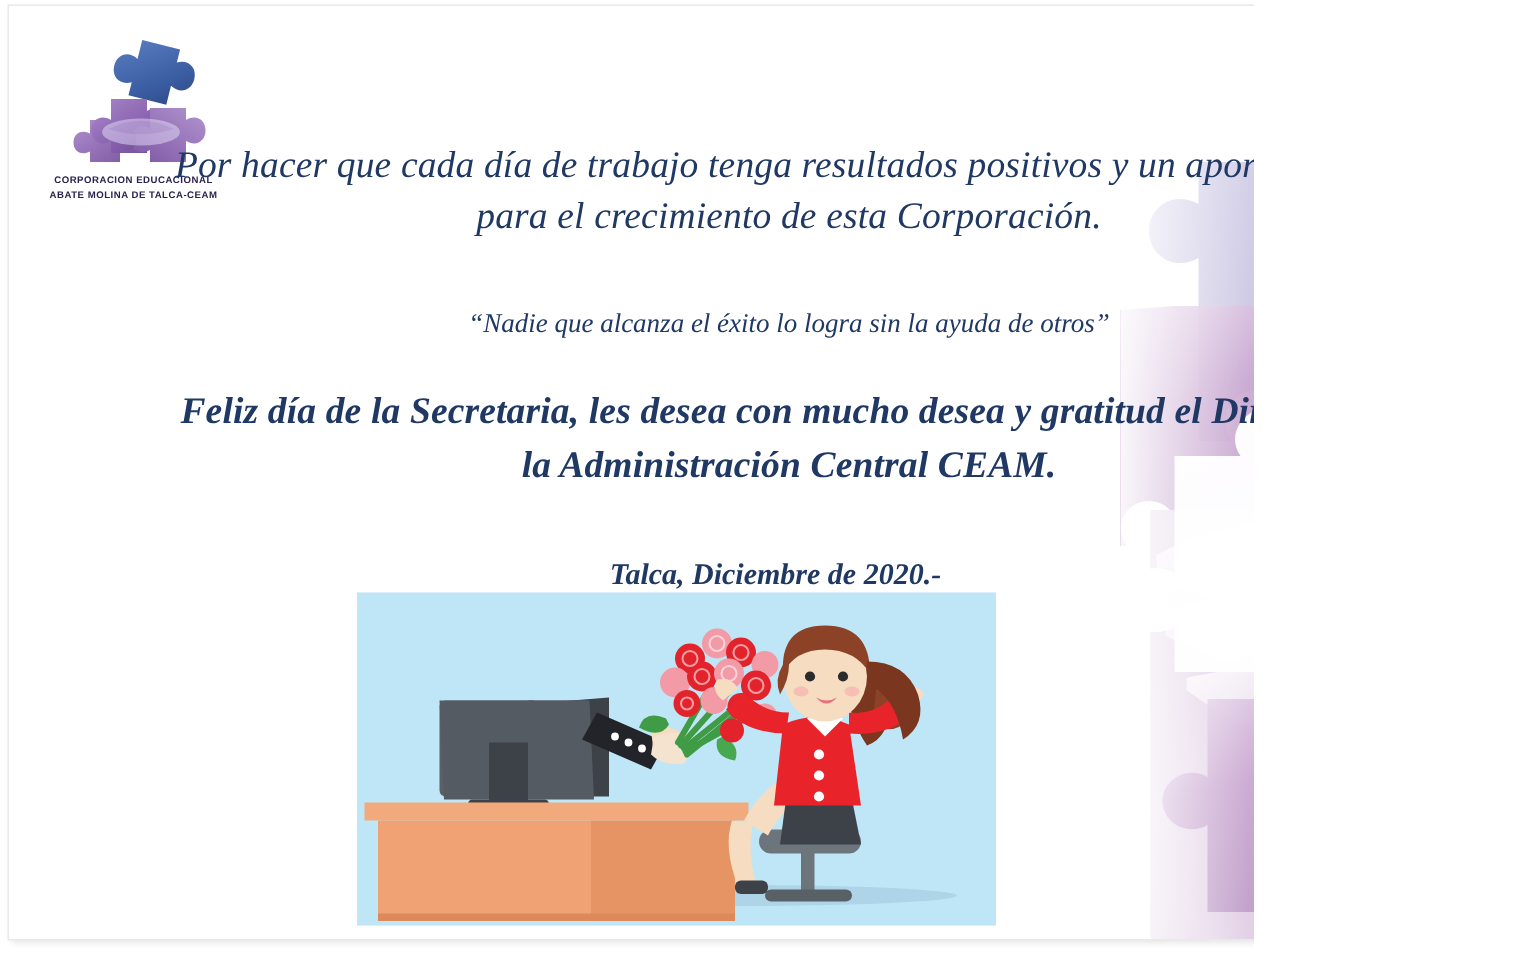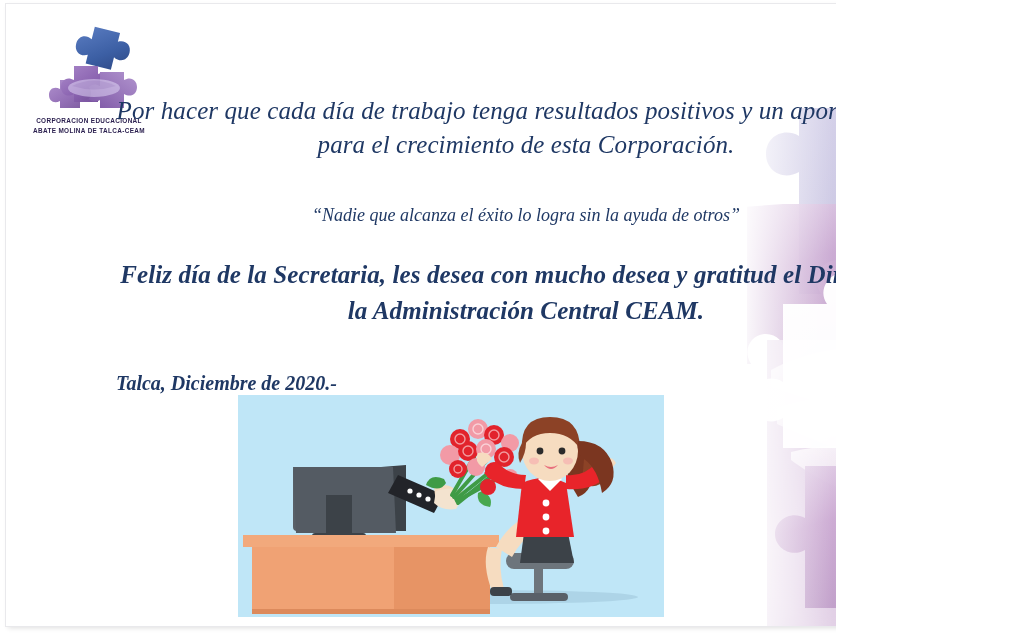--- a/index.html
+++ b/index.html
@@ -45,21 +45,21 @@
   }
   .quote{
     margin-top:42px;font-size:18px;font-style:italic;line-height:1.34;
   }
   .wish{
     margin-top:30px;font-size:25px;font-style:italic;font-weight:700;
     line-height:1.42;letter-spacing:.1px;
   }
   .place{
     margin-top:44px;font-size:20px;font-style:italic;font-weight:700;
-    text-align:left;padding-right:18px;
+    text-align:center;padding-right:18px;
   }
 
   
   #illus{
     position:absolute;left:232px;top:391px;width:426px;height:222px;
     background:#bfe6f7;overflow:hidden;
   }
   #illus svg{display:block;width:100%;height:100%;}
 </style>
 </head>

